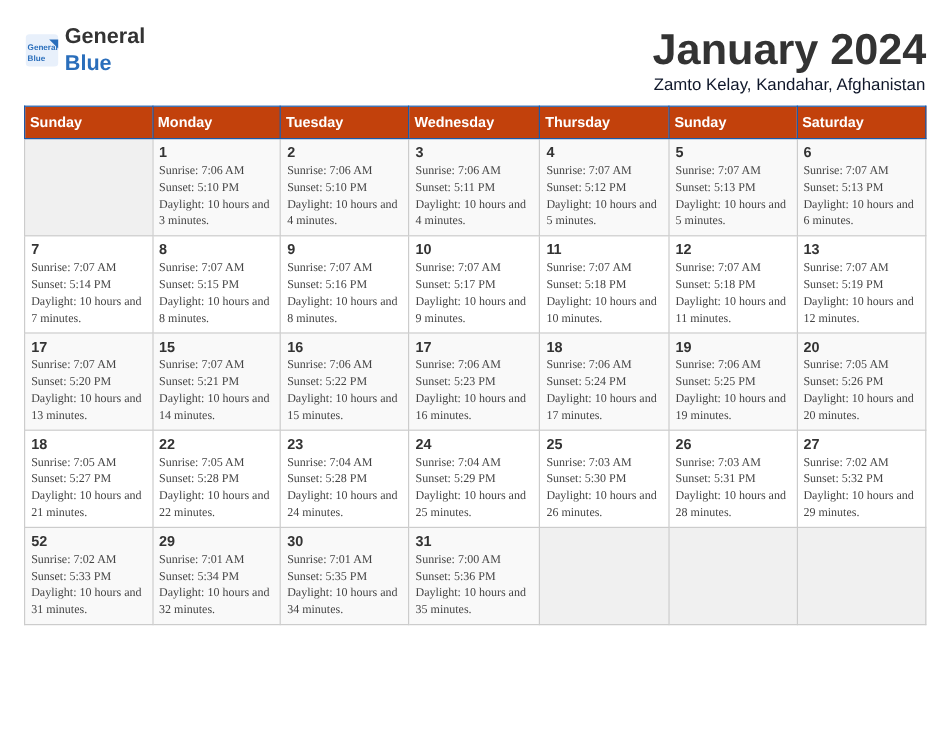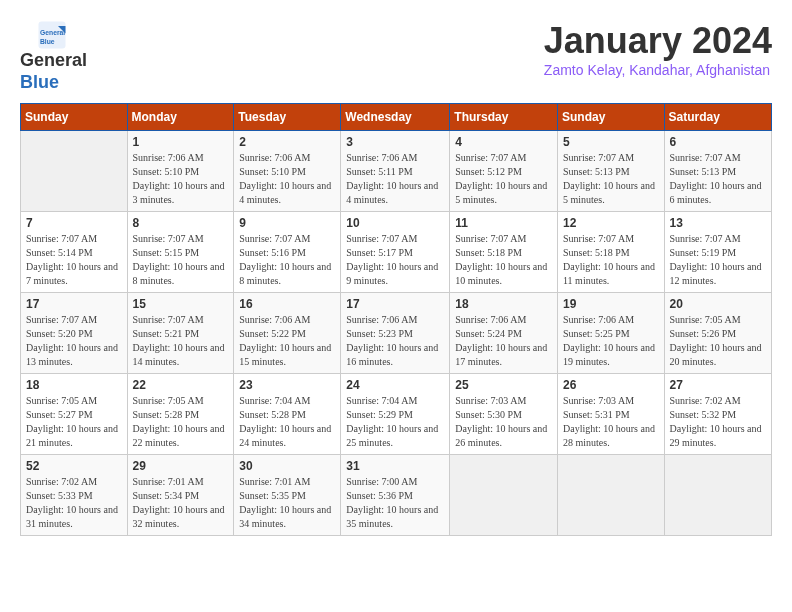--- a/index.html
+++ b/index.html
@@ -12,46 +12,45 @@
     }
     .header {
       display: flex;
       justify-content: space-between;
       align-items: flex-start;
       margin-bottom: 10px;
     }
     .logo {
       display: flex;
       align-items: center;
-      flex-direction: column;
     }
     .logo-text {
       font-size: 18px;
       font-weight: bold;
       color: #333;
       line-height: 1.2;
     }
     .logo-text .general { display: block; }
     .logo-text .blue { display: block; color: #2a6ebb; }
     .logo-icon {
       width: 30px;
       height: 30px;
       margin-right: 4px;
     }
     .title-area {
-      text-align: left;
+      text-align: center;
     }
     .month-title {
       font-size: 36px;
       font-weight: bold;
       color: #333;
     }
     .location {
       font-size: 14px;
-      color: #8b5cf6;
+      color: #0f172a;
     }
     table {
       width: 100%;
       border-collapse: collapse;
       font-size: 11px;
     }
     thead tr th {
       background-color: #c2410c;
       color: #fff;
       padding: 6px 4px;

